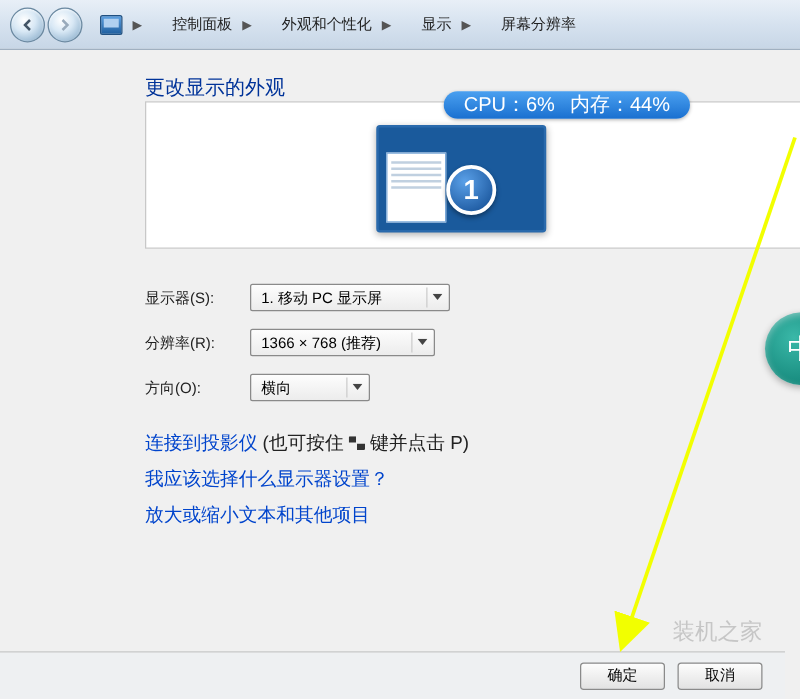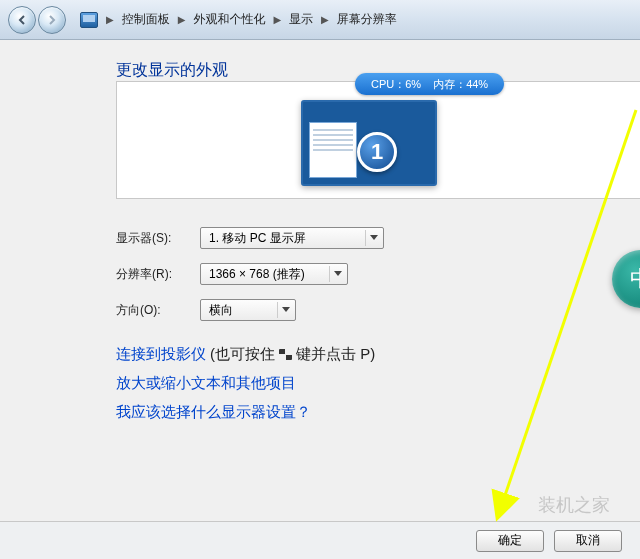--- a/index.html
+++ b/index.html
@@ -47,21 +47,21 @@
   border: 1px solid #205080;
   border-radius: 2px;
   position: relative;
 }
 .bc-icon::after {
   content: '';
   position: absolute; left: 2px; top: 2px; right: 2px; bottom: 5px;
   background: #b0d0f0;
 }
 .bc-sep { color: #555; font-size: 10px; padding: 0 4px; }
-.bc-item { font-size: 12px; cursor: pointer; }
+.bc-item { font-size: 12px; cursor: pointer; margin-left: 16px; }
 .content {
   padding: 20px 0 0 116px;
   position: relative;
   height: calc(100% - 40px - 38px);
 }
 .page-title {
   color: #003399;
   font-size: 16px;
   font-weight: normal;
   margin-bottom: 0;
@@ -106,21 +106,21 @@
 }
 .status-pill {
   position: absolute;
   top: -9px;
   left: 238px;
   height: 22px;
   padding: 0 16px;
   background: linear-gradient(to bottom, #4aa0f0, #1a70d0);
   border-radius: 11px;
   color: #fff;
-  font-size: 11px;
+  font-size: 16px;
   display: flex; align-items: center;
   gap: 12px;
   box-shadow: 0 1px 3px rgba(0,0,0,0.3);
 }
 .form-rows { margin-top: 28px; }
 .form-row {
   display: flex;
   align-items: center;
   margin-bottom: 14px;
 }
@@ -134,21 +134,21 @@
   background: linear-gradient(to bottom, #fdfdfd, #ececec);
   border: 1px solid #8a8a8a;
   border-radius: 2px;
   display: flex;
   align-items: center;
   padding: 0 4px 0 8px;
   font-size: 12px;
   cursor: pointer;
   position: relative;
 }
-.dropdown.d1 { width: 184px; }
+.dropdown.d1 { width: 160px; }
 .dropdown.d2 { width: 148px; }
 .dropdown.d3 { width: 96px; }
 .dd-arrow {
   position: absolute; right: 2px; top: 2px; bottom: 2px; width: 16px;
   display: flex; align-items: center; justify-content: center;
   border-left: 1px solid #ccc;
 }
 .dd-arrow svg { width: 8px; height: 6px; }
 .links-section {
   margin-top: 24px;
@@ -165,21 +165,21 @@
   background:
     linear-gradient(to right, #333 0 6px, transparent 6px),
     linear-gradient(to right, transparent 7px, #333 7px);
   background-size: 13px 5px, 13px 5px;
   background-position: 0 0, 0 6px;
   background-repeat: no-repeat;
   border-radius: 1px;
 }
 .button-bar {
   position: absolute;
-  left: 0; right: 0; bottom: 0;
+  left: 0; right: 12px; bottom: 0;
   height: 38px;
   background: #eef0f2;
   border-top: 1px solid #c8c8c8;
   display: flex;
   align-items: center;
   justify-content: flex-end;
   padding-right: 18px;
   gap: 10px;
 }
 .win-button {
@@ -305,24 +305,24 @@
   </div>
 
   <div class="links-section">
     <div class="link-row">
       <span class="link">连接到投影仪</span>
       <span class="plain">(也可按住</span>
       <span class="win-flag"></span>
       <span class="plain">键并点击 P)</span>
     </div>
     <div class="link-row">
+      <span class="link">我应该选择什么显示器设置？</span>
+    </div>
+    <div class="link-row">
       <span class="link">放大或缩小文本和其他项目</span>
-    </div>
-    <div class="link-row">
-      <span class="link">我应该选择什么显示器设置？</span>
     </div>
   </div>
 </div>
 
 <div class="side-circle">中</div>
 
 <div class="button-bar">
   <button class="win-button">确定</button>
   <button class="win-button">取消</button>
 </div>

